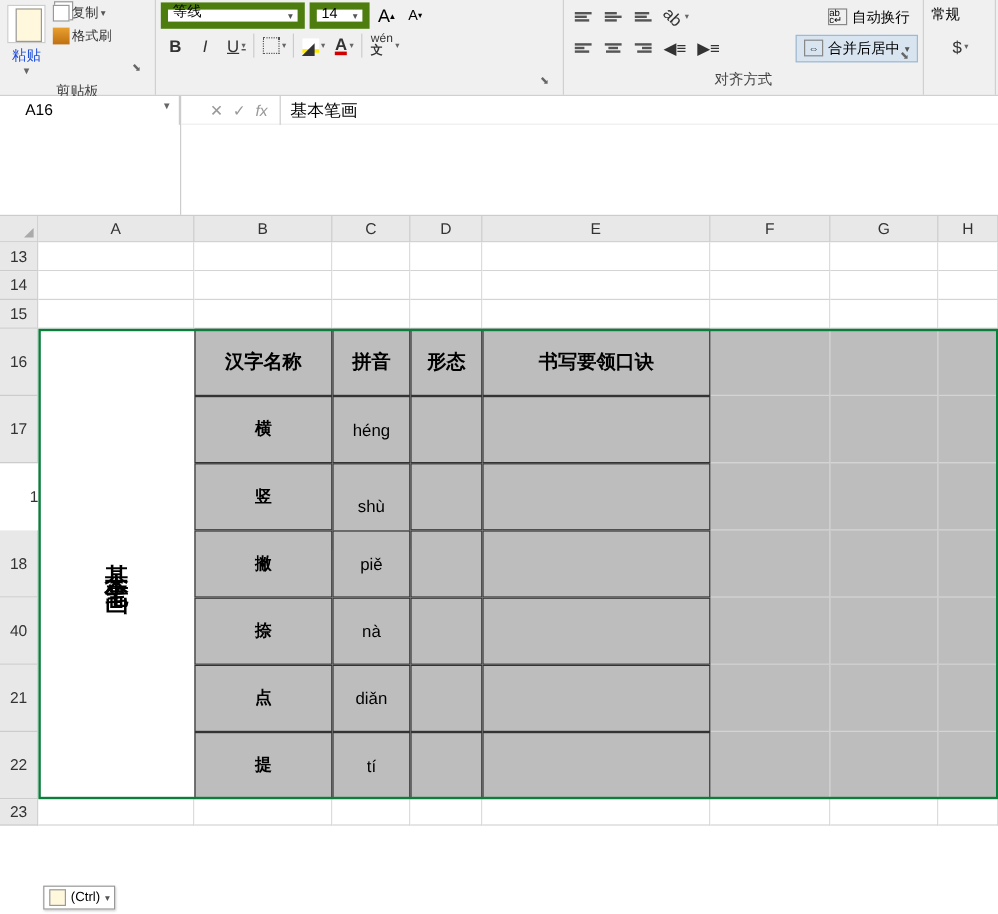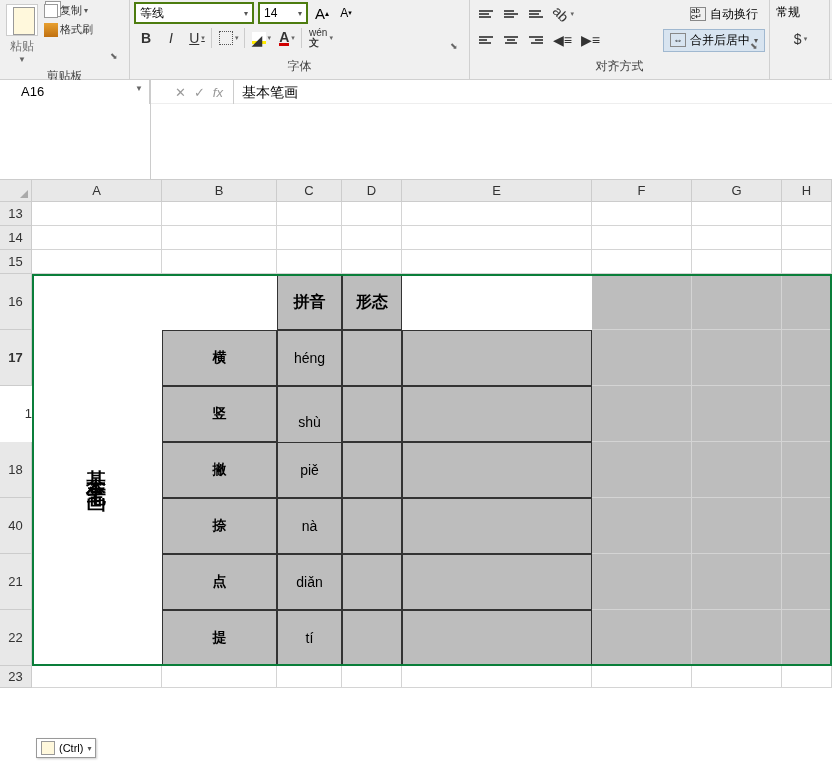--- a/index.html
+++ b/index.html
@@ -7,30 +7,30 @@
 
 
 .ribbon { background: #f0f0f0; height: 80px; display: flex; border-bottom: 1px solid #d0d0d0; }
 .ribbon-group { border-right: 1px solid #d0d0d0; padding: 2px 4px; display: flex; flex-direction: column; justify-content: space-between; }
 .ribbon-group-label { text-align: center; font-size: 12px; color: #444; padding: 2px 0; }
 .ribbon-content { display: flex; align-items: flex-start; gap: 2px; flex: 1; }
 
 .paste-btn { display: flex; flex-direction: column; align-items: center; padding: 2px; cursor: pointer; }
 .paste-icon { width: 32px; height: 32px; background: #fff; border: 1px solid #ccc; position: relative; }
 .paste-icon::before { content: ""; position: absolute; top: 2px; left: 6px; width: 20px; height: 26px; background: #fff8dc; border: 1px solid #999; }
-.paste-label { font-size: 12px; color: #737373; margin-top: 2px; }
+.paste-label { font-size: 12px; color: #1d4ed8; margin-top: 2px; }
 .paste-arrow { font-size: 8px; color: #666; }
 
 .clip-side { display: flex; flex-direction: column; gap: 2px; font-size: 11px; color: #333; }
 .clip-item { display: flex; align-items: center; gap: 2px; padding: 1px 2px; cursor: pointer; }
 .small-icon { width: 14px; height: 14px; display: inline-block; }
 
 .font-group { width: 340px; }
 .font-row1 { display: flex; gap: 4px; align-items: center; margin-bottom: 2px; }
-.font-name-box, .font-size-box { background: #fff; border: 2px solid #4d7c0f; height: 22px; font-size: 12px; padding: 0 4px; display: flex; align-items: center; justify-content: space-between; }
+.font-name-box, .font-size-box { background: #fff; border: 6px solid #4d7c0f; height: 22px; font-size: 12px; padding: 0 4px; display: flex; align-items: flex-end; justify-content: space-between; }
 .font-name-box { width: 120px; }
 .font-size-box { width: 50px; }
 .dd-arrow { font-size: 8px; color: #555; }
 .size-btn { width: 20px; height: 20px; display: flex; align-items: center; justify-content: center; cursor: pointer; font-size: 13px; }
 .font-row2 { display: flex; gap: 1px; align-items: center; }
 .tool-btn { min-width: 24px; height: 24px; display: flex; align-items: center; justify-content: center; cursor: pointer; font-size: 14px; color: #333; border: 1px solid transparent; padding: 0 3px; }
 .tool-btn.split { padding-right: 1px; }
 .split-arrow { font-size: 7px; margin-left: 2px; color: #666; }
 .bold { font-weight: bold; }
 .italic { font-style: italic; }
@@ -144,21 +144,20 @@
             <span class="split-arrow">▾</span>
           </div>
         <div style="width:1px;height:20px;background:#ccc;margin:0 2px"></div>
         <div class="tool-btn split">
             <span style="font-size:10px;line-height:10px"><span>wén</span><br><b>文</b></span>
             <span class="split-arrow">▾</span>
           </div>
       </div>
       <div class="dialog-launcher">⬊</div>
     </div>
-    <div class="ribbon-group-label">字体</div>
   </div>
 
   <div class="ribbon-group align-group">
     <div class="group-wrap">
       <div class="align-row">
         <div class="tool-btn">
             <span class="align-icon">
               <span style="width:14px"></span>
               <span style="width:10px"></span>
               <span style="width:12px"></span>
@@ -269,21 +268,21 @@
       <div class="col-h" style="width: 190px;">E</div>
       <div class="col-h" style="width: 100px;">F</div>
       <div class="col-h" style="width: 90px;">G</div>
       <div class="col-h" style="width: 50px;">H</div>
     </div>
   <div class="row-headers" id="rowH">
       <div class="row-h" style="height: 24px;">13</div>
       <div class="row-h" style="height: 24px;">14</div>
       <div class="row-h" style="height: 24px;">15</div>
       <div class="row-h" style="height: 56px;">16</div>
-      <div class="row-h" style="height: 56px; font-weight: bold;">17</div>
+      <div class="row-h" style="height: 56px;">17</div>
       <div class="row-h" style="height: 56px; margin-left: 32px;">18</div>
       <div class="row-h" style="height: 56px;">18</div>
       <div class="row-h" style="height: 56px;">40</div>
       <div class="row-h" style="height: 56px;">21</div>
       <div class="row-h" style="height: 56px;">22</div>
       <div class="row-h" style="height: 22px;">23</div>
     </div>
   <div class="cells" id="cells">
       <div class="cell" style="position: absolute; left: 0px; top: 0px; width: 130px; height: 24px;"></div>
       <div class="cell" style="position: absolute; left: 130px; top: 0px; width: 115px; height: 24px;"></div>
@@ -324,22 +323,24 @@
       <div class="cell" style="position: absolute; left: 750px; top: 240px; width: 50px; height: 56px; background: rgb(189, 189, 189);"></div>
       <div class="cell" style="position: absolute; left: 560px; top: 296px; width: 100px; height: 56px; background: rgb(189, 189, 189);"></div>
       <div class="cell" style="position: absolute; left: 660px; top: 296px; width: 90px; height: 56px; background: rgb(189, 189, 189);"></div>
       <div class="cell" style="position: absolute; left: 750px; top: 296px; width: 50px; height: 56px; background: rgb(189, 189, 189);"></div>
       <div class="cell" style="position: absolute; left: 560px; top: 352px; width: 100px; height: 56px; background: rgb(189, 189, 189);"></div>
       <div class="cell" style="position: absolute; left: 660px; top: 352px; width: 90px; height: 56px; background: rgb(189, 189, 189);"></div>
       <div class="cell" style="position: absolute; left: 750px; top: 352px; width: 50px; height: 56px; background: rgb(189, 189, 189);"></div>
       <div class="cell" style="position: absolute; left: 560px; top: 408px; width: 100px; height: 56px; background: rgb(189, 189, 189);"></div>
       <div class="cell" style="position: absolute; left: 660px; top: 408px; width: 90px; height: 56px; background: rgb(189, 189, 189);"></div>
       <div class="cell" style="position: absolute; left: 750px; top: 408px; width: 50px; height: 56px; background: rgb(189, 189, 189);"></div>
+      <div class="cell table-header" style="position: absolute; left: 130px; top: 72px; width: 115px; height: 56px; background: rgb(189, 189, 189); border: 1px solid rgb(51, 51, 51); font-weight: bold;">汉字名称</div>
       <div class="cell table-header" style="position: absolute; left: 245px; top: 72px; width: 65px; height: 56px; background: rgb(189, 189, 189); border: 1px solid rgb(51, 51, 51); font-weight: bold;">拼音</div>
       <div class="cell table-header" style="position: absolute; left: 310px; top: 72px; width: 60px; height: 56px; background: rgb(189, 189, 189); border: 1px solid rgb(51, 51, 51); font-weight: bold;">形态</div>
+      <div class="cell table-header" style="position: absolute; left: 370px; top: 72px; width: 190px; height: 56px; background: rgb(189, 189, 189); border: 1px solid rgb(51, 51, 51); font-weight: bold;">书写要领口诀</div>
       <div class="cell" style="position: absolute; left: 130px; top: 128px; width: 115px; height: 56px; background: rgb(189, 189, 189); border: 1px solid rgb(51, 51, 51); font-weight: bold;">横</div>
       <div class="cell" style="position: absolute; left: 245px; top: 128px; width: 65px; height: 56px; background: rgb(189, 189, 189); border: 1px solid rgb(51, 51, 51);">héng</div>
       <div class="cell" style="position: absolute; left: 310px; top: 128px; width: 60px; height: 56px; background: rgb(189, 189, 189); border: 1px solid rgb(51, 51, 51);"></div>
       <div class="cell" style="position: absolute; left: 370px; top: 128px; width: 190px; height: 56px; background: rgb(189, 189, 189); border: 1px solid rgb(51, 51, 51);"></div>
       <div class="cell" style="position: absolute; left: 130px; top: 184px; width: 115px; height: 56px; background: rgb(189, 189, 189); border: 1px solid rgb(51, 51, 51); font-weight: bold;">竖</div>
       <div class="cell" style="position: absolute; left: 245px; top: 184px; width: 65px; height: 72px; background: rgb(189, 189, 189); border: 1px solid rgb(51, 51, 51);">shù</div>
       <div class="cell" style="position: absolute; left: 310px; top: 184px; width: 60px; height: 56px; background: rgb(189, 189, 189); border: 1px solid rgb(51, 51, 51);"></div>
       <div class="cell" style="position: absolute; left: 370px; top: 184px; width: 190px; height: 56px; background: rgb(189, 189, 189); border: 1px solid rgb(51, 51, 51);"></div>
       <div class="cell" style="position: absolute; left: 130px; top: 240px; width: 115px; height: 56px; background: rgb(189, 189, 189); border: 1px solid rgb(51, 51, 51); font-weight: bold;">撇</div>
       <div class="cell" style="position: absolute; left: 245px; top: 240px; width: 65px; height: 56px; background: rgb(189, 189, 189); border: 1px solid rgb(51, 51, 51);">piě</div>

